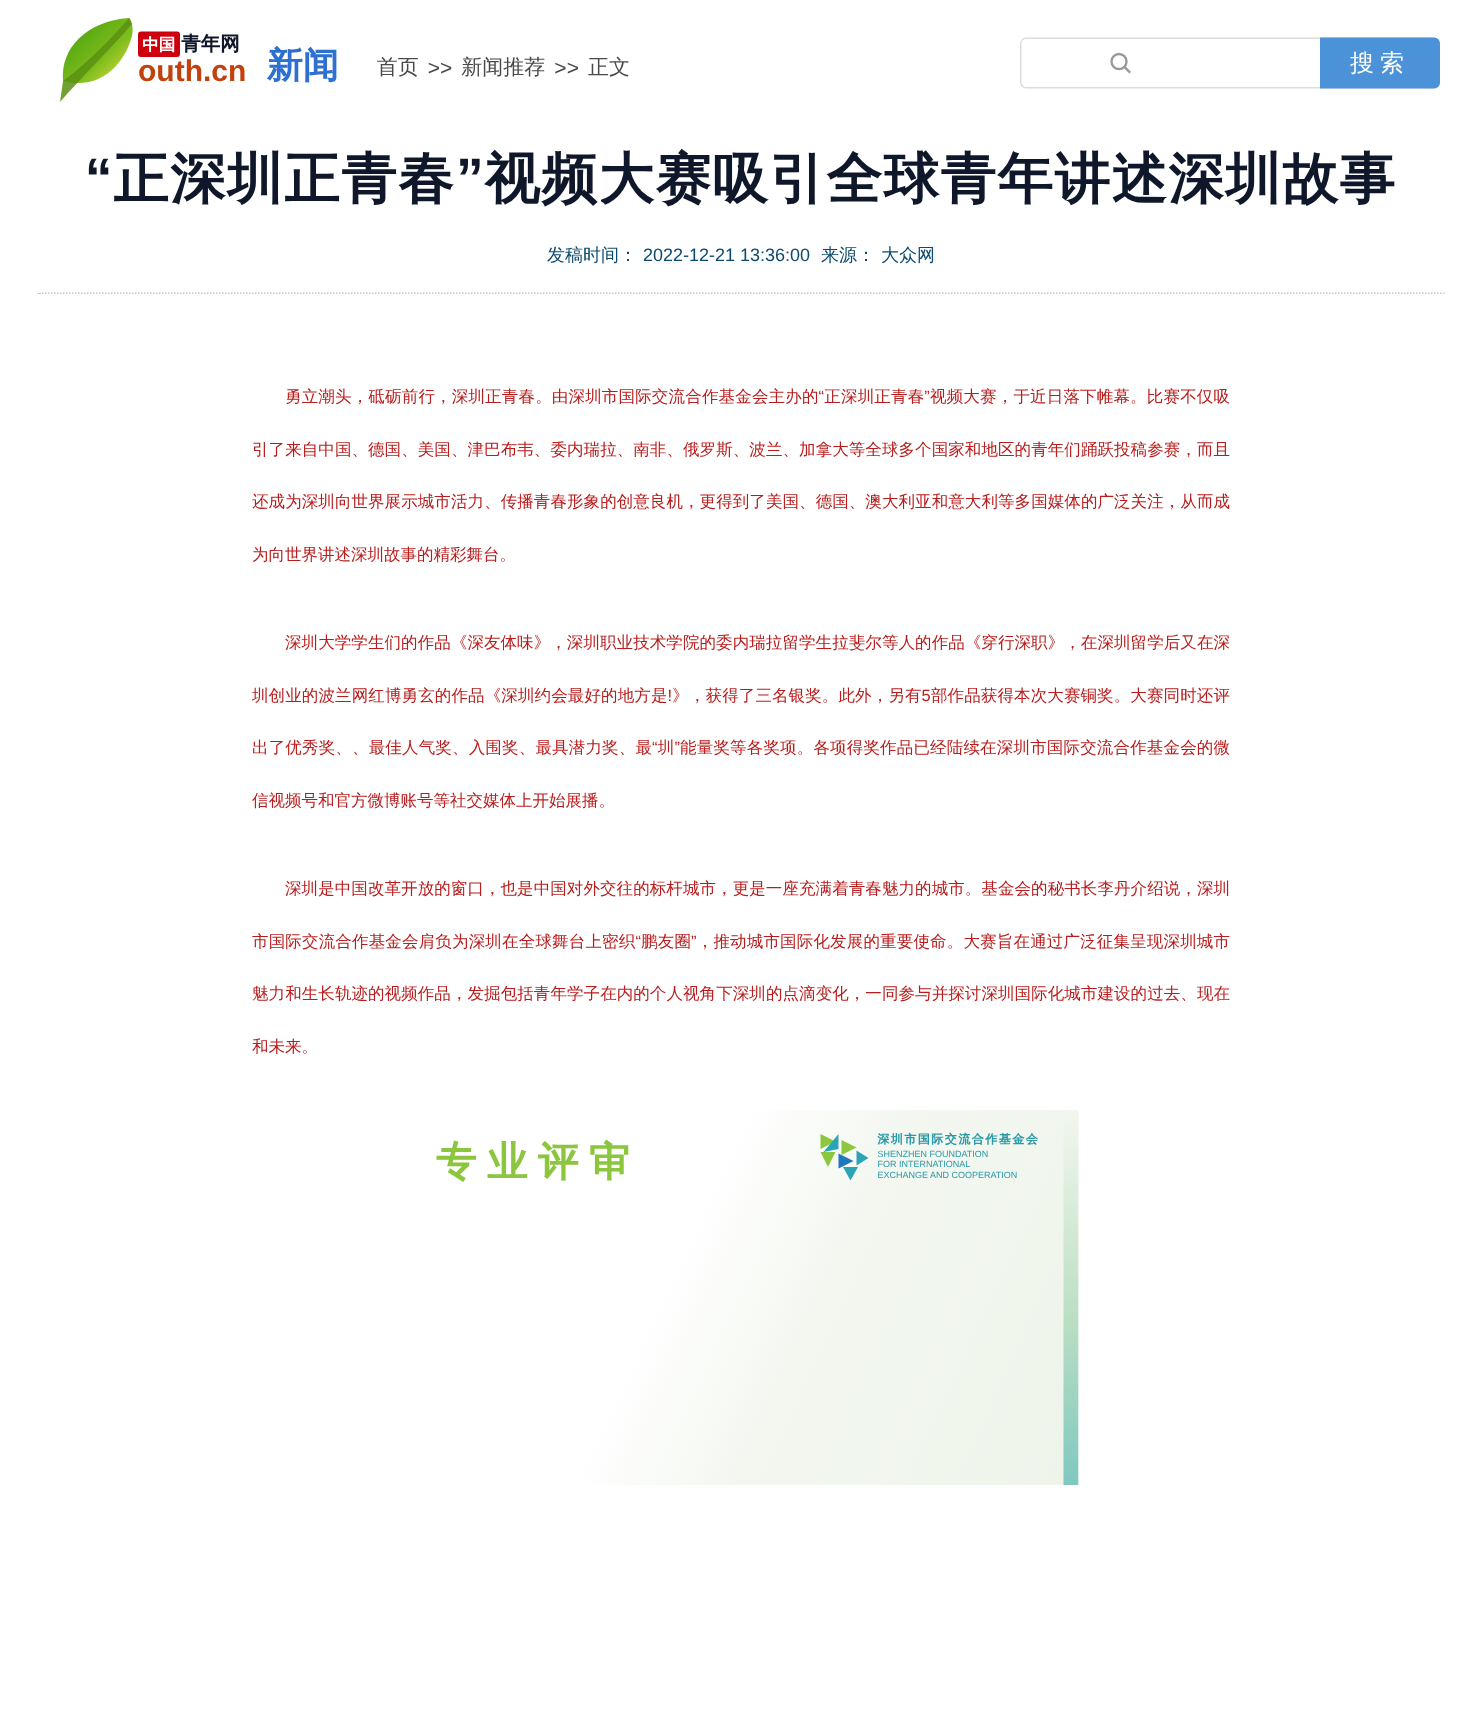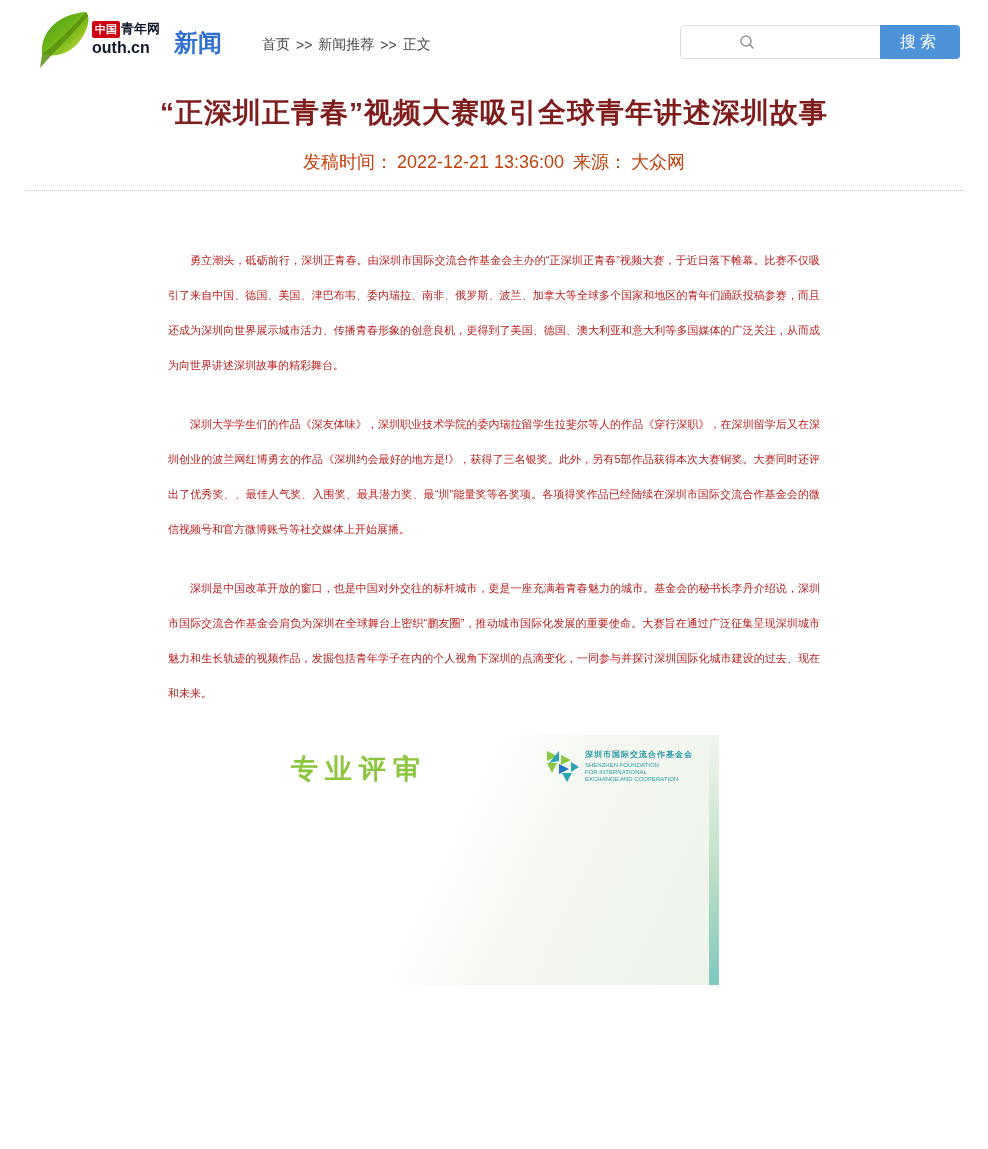--- a/index.html
+++ b/index.html
@@ -7,36 +7,36 @@
   body { width:988px; min-height:1149px; margin:0 auto; position:relative; }
 
   
   .site-header { display:flex; align-items:center; padding:10px 28px 8px 34px; height:78px; }
   .logo { display:flex; align-items:flex-start; cursor:pointer; }
   .leaf { width:64px; height:60px; margin-right:-6px; }
   .logo-text { margin-top:10px; }
   .logo-row1 { display:flex; align-items:flex-end; }
   .logo-badge { background:#cf000e; color:#fff; font-size:11px; font-weight:bold; padding:1px 3px; border-radius:2px; }
   .logo-badge-suffix { color:#0f172a; font-size:13px; font-weight:bold; margin-left:1px; }
-  .logo-domain { color:#0f172a; font-weight:bold; font-size:16px; letter-spacing:0; line-height:20px; }
-  .section-label { color:#2e70d2; font-size:24px; font-weight:bold; margin:6px 18px 0 14px; }
+  .logo-domain { color:#c2410c; font-weight:bold; font-size:20px; letter-spacing:0; line-height:20px; }
+  .section-label { color:#2e70d2; font-size:24px; font-weight:bold; margin:6px 3px 0 14px; }
   .breadcrumb { display:flex; align-items:center; margin:10px 0 0 22px; font-size:14px; color:#4a4a4a; }
   .crumb { color:#4a4a4a; text-decoration:none; cursor:pointer;text-align:center; }
   .crumb-sep { margin:0 6px; color:#4a4a4a; }
   .search-wrap { margin-left:auto; margin-top:4px; display:flex; align-items:center; width:280px; height:34px;
                  border:1px solid #ddd; border-radius:4px; background:#fff;padding-left:48px; }
   .search-icon { margin:0 6px 0 10px; display:flex; }
   .search-input { flex:1; border:none; outline:none; height:30px; font-size:14px; min-width:0; background:transparent; }
   .search-btn { width:80px; height:34px; margin:-1px -1px -1px 0; border:none; background:#4b92d8; color:#fff;
                 font-size:16px; border-radius:0 4px 4px 0; cursor:pointer; letter-spacing:4px; }
 
   
   .article-head { text-align:center; margin-top:16px; }
-  .article-title { font-size:28px; font-weight:bold; color:#7f1d1d; letter-spacing:1px; }
-  .article-meta { margin-top:18px; font-size:18px; color:#c2410c; }
+  .article-title { font-size:37px; font-weight:bold; color:#0f172a; letter-spacing:1px; }
+  .article-meta { margin-top:18px; font-size:12px; color:#0c4a6e; }
   .article-meta span { margin:0 2px; }
   .divider { width:938px; margin:16px auto 0; border-top:1px dotted #c6c6c6; height:0; }
 
   
   .article-body { width:652px; margin:52px auto 0; }
   .article-body p { font-size:11px; color:#b91c1c; line-height:35px; text-align:justify;
                     text-indent:2em; margin-bottom:24px; }
 
   
   .poster { position:relative; width:450px; height:250px; margin:12px auto 0; overflow:hidden;

